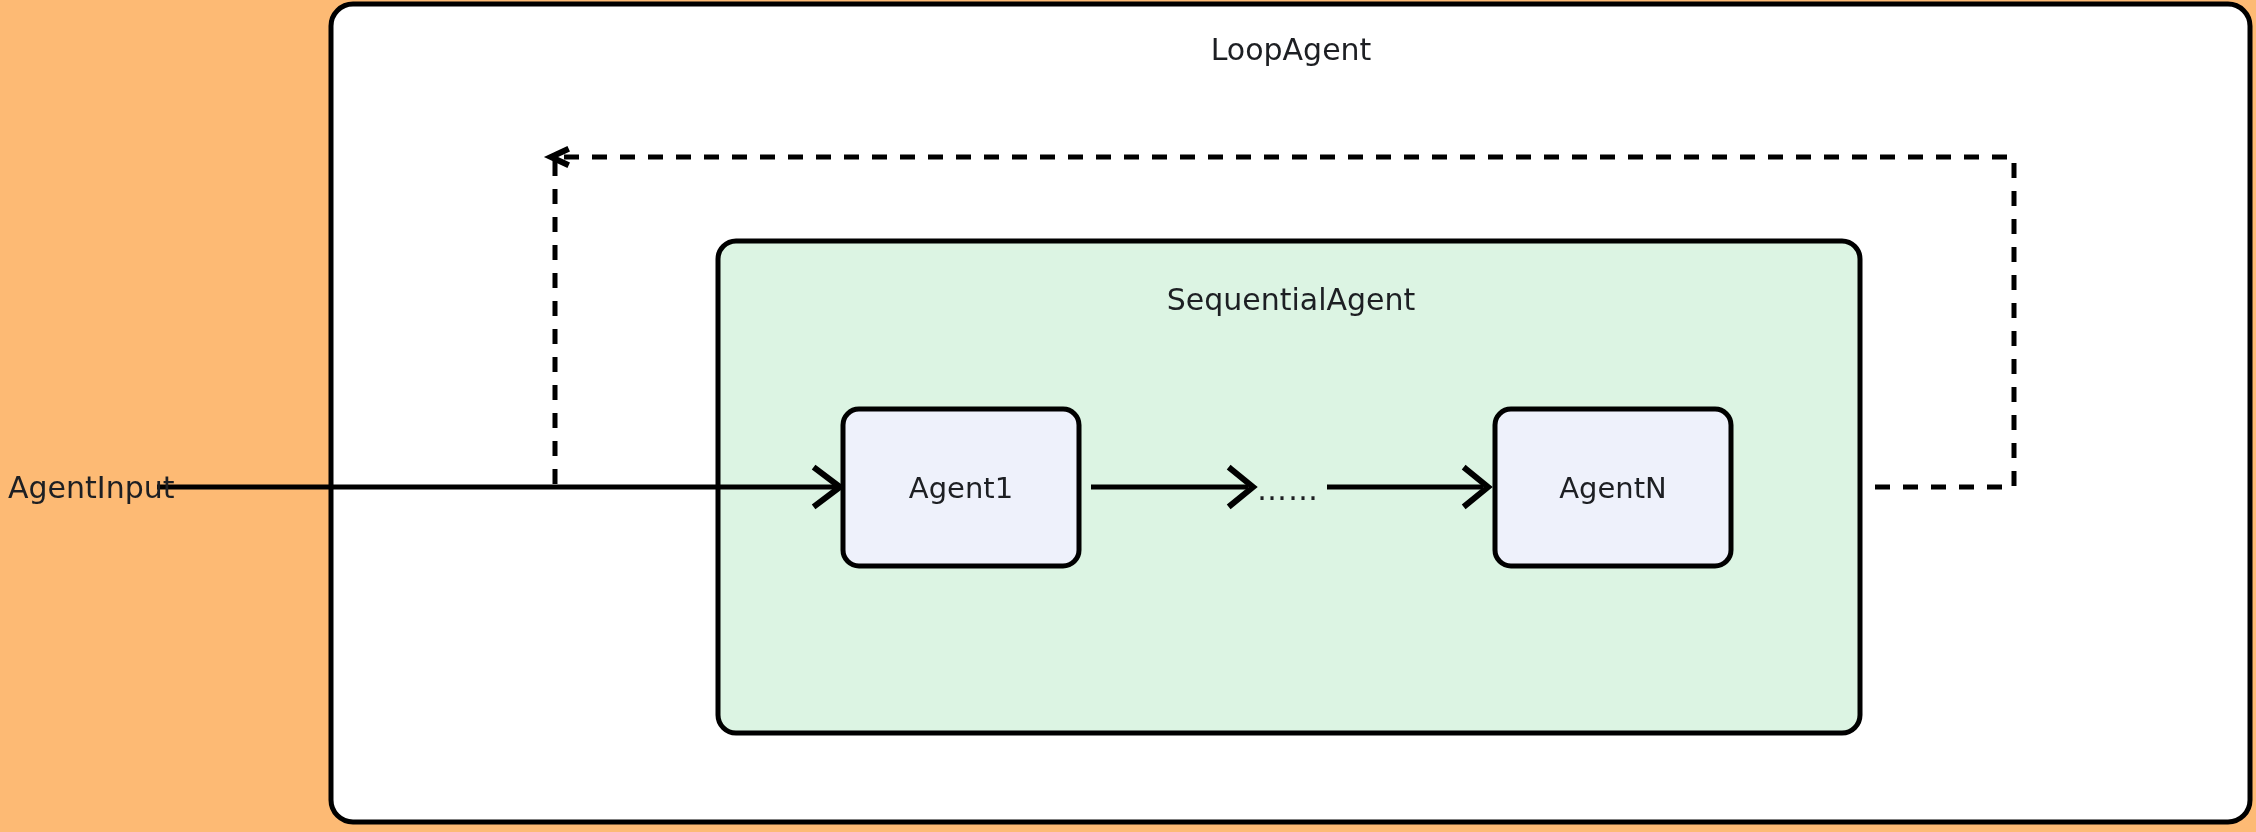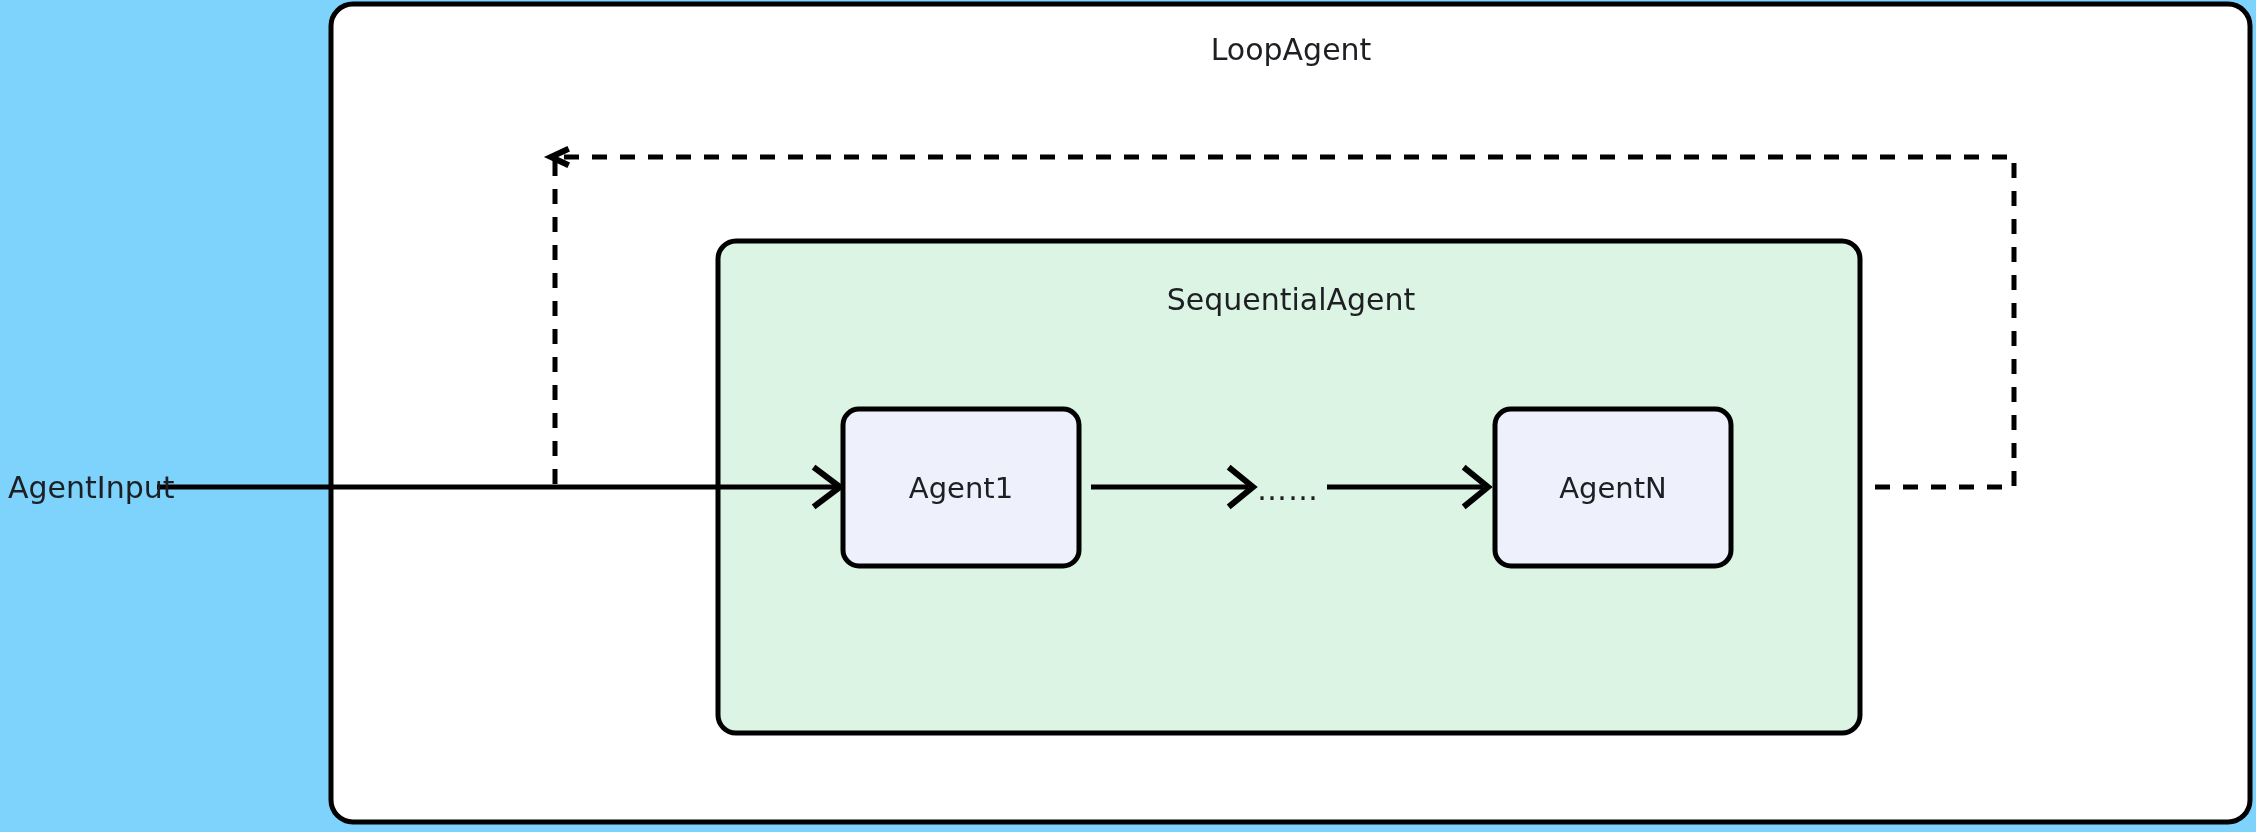--- a/index.html
+++ b/index.html
@@ -8,21 +8,21 @@
     padding: 0;
     background: #ffffff;
   }
   body {
     font-family: "DejaVu Sans", "Liberation Sans", sans-serif;
   }
   #canvas {
     position: relative;
     width: 2256px;
     height: 832px;
-    background: #7dd3fc;
+    background: #fdba74;
     overflow: hidden;
   }
   #svg-diagram {
     position: absolute;
     top: 0;
     left: 0;
     width: 2256px;
     height: 832px;
   }
   .box-label {

